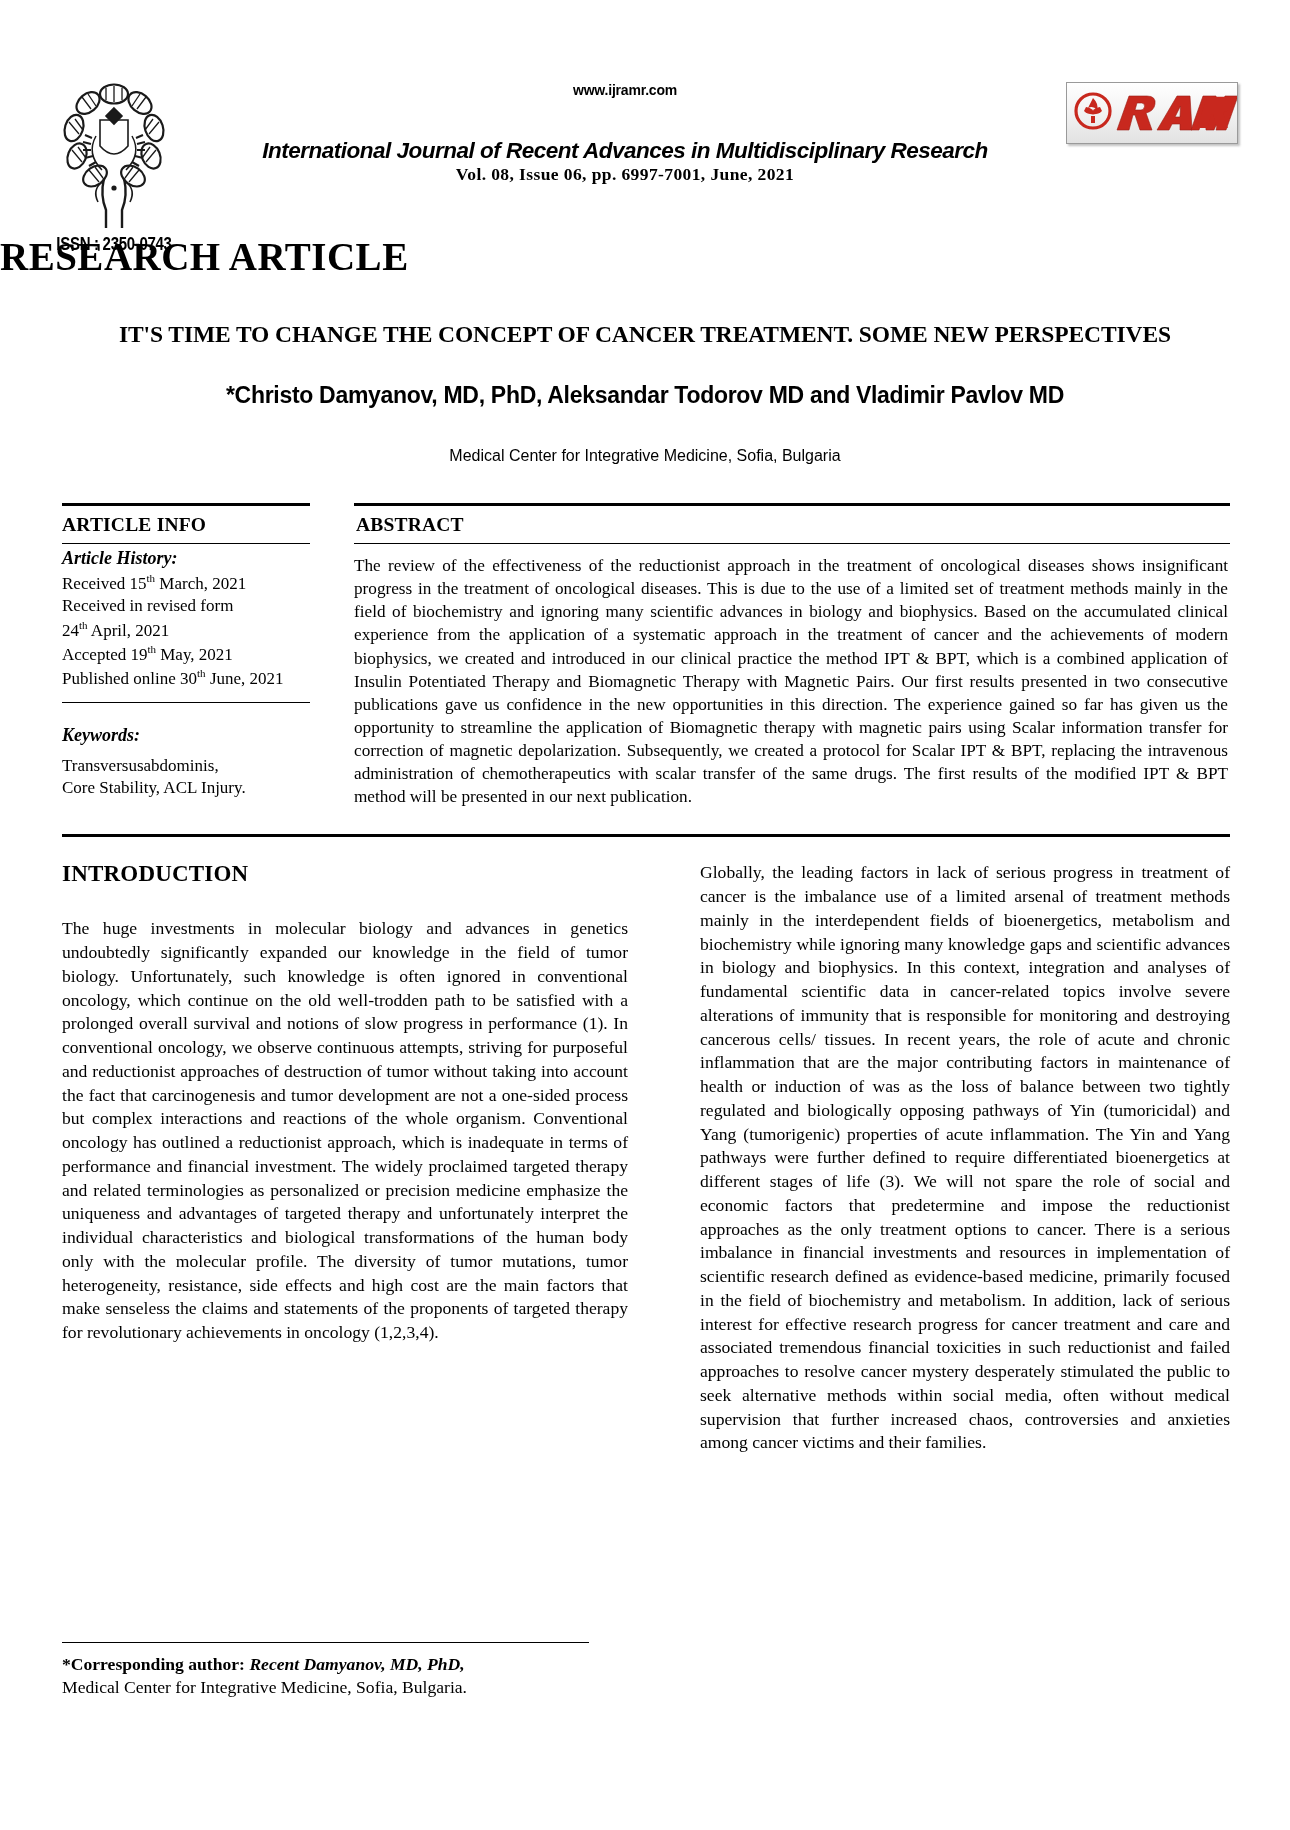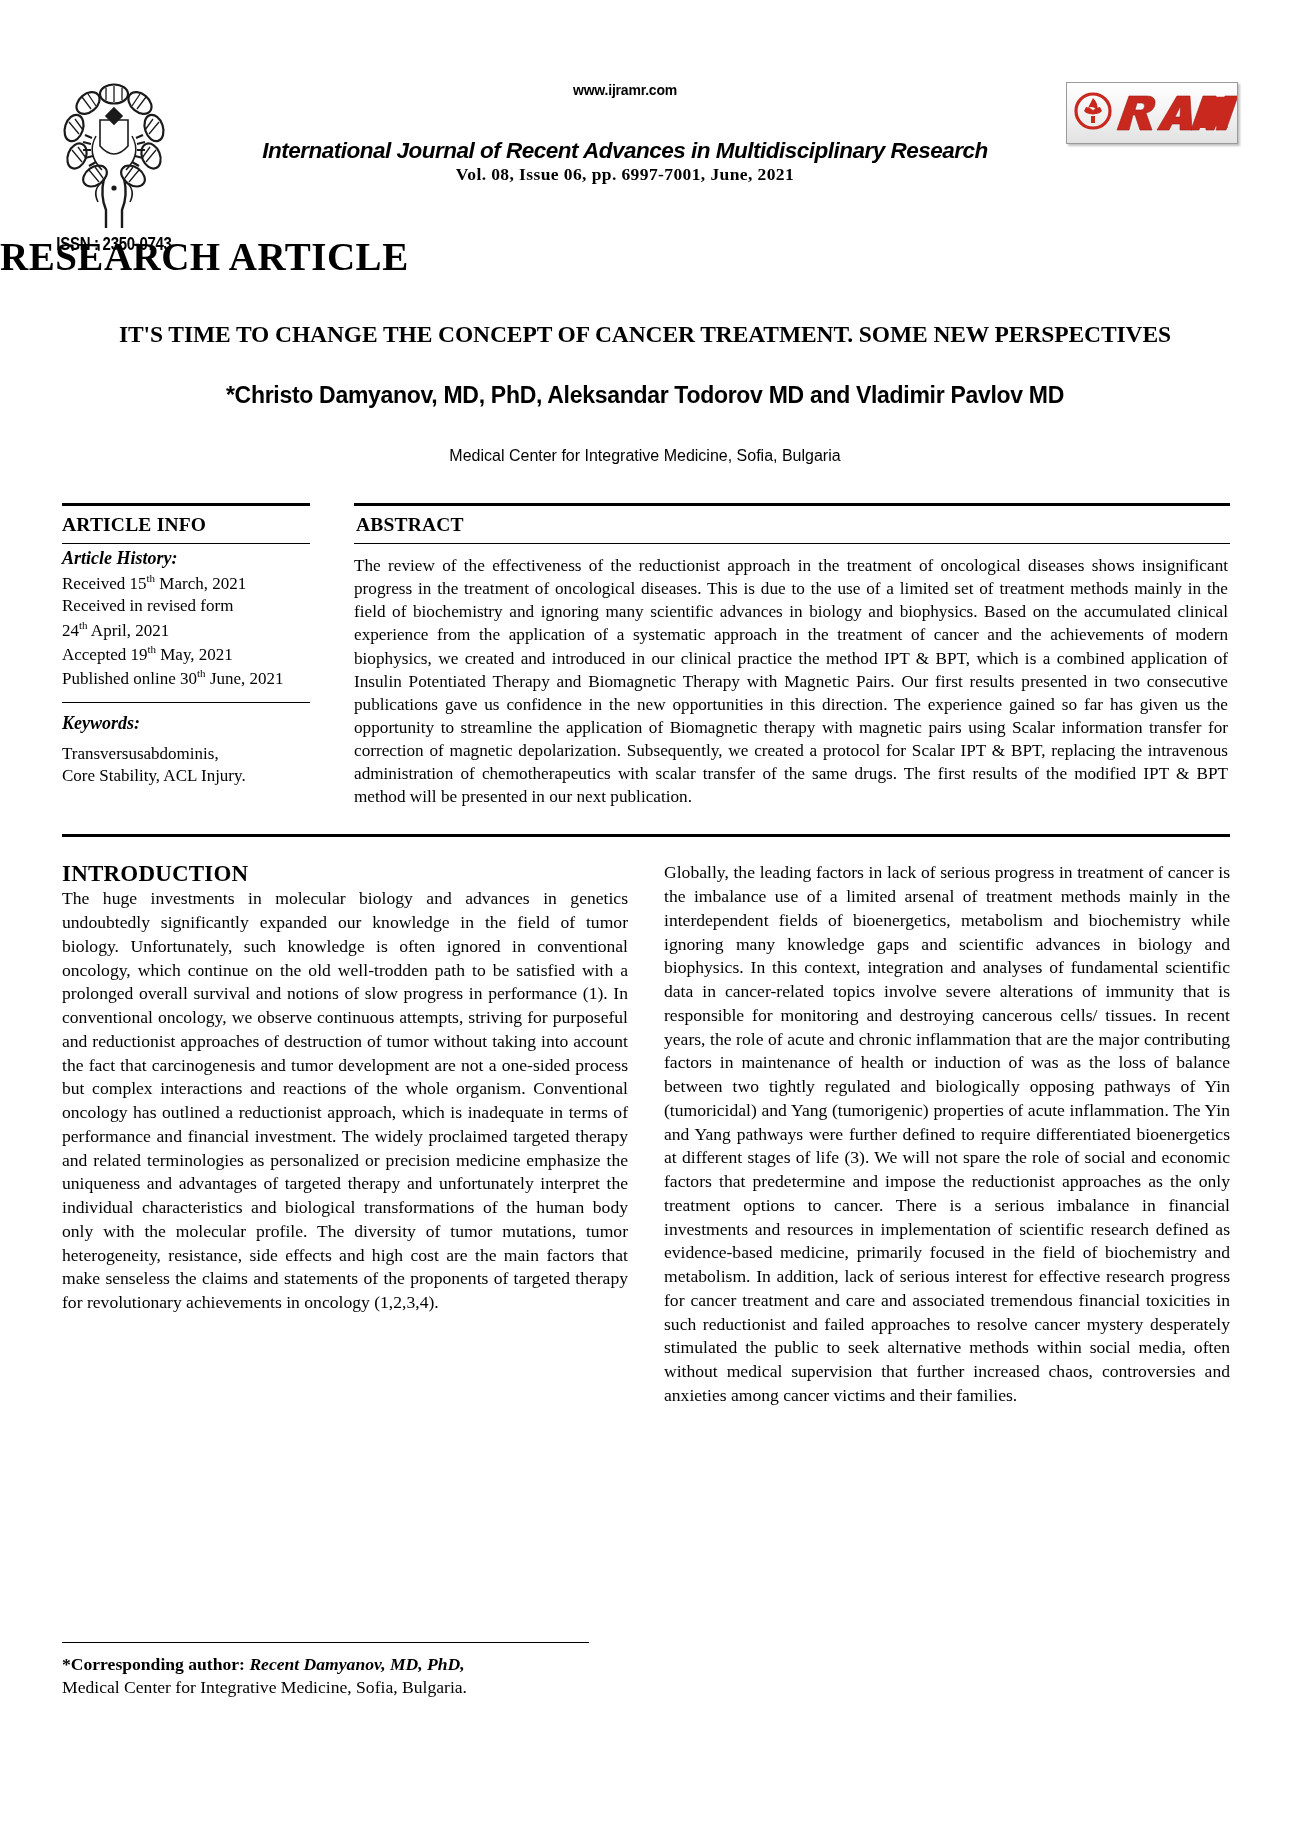--- a/index.html
+++ b/index.html
@@ -153,21 +153,21 @@
   .hist-lines {
     font-size: 17px;
     line-height: 1.32;
     margin-top: 2px;
   }
   .hist-lines sup { font-size: 11px; vertical-align: super; }
   .kw-title {
     font-style: italic;
     font-weight: bold;
     font-size: 18px;
-    margin-top: 10px;
+    margin-top: 22px;
   }
   .kw-body {
     font-size: 17px;
     line-height: 1.32;
     margin-top: 9px;
   }
   .abstract-body {
     font-size: 17.2px;
     line-height: 1.345;
     text-align: justify;
@@ -186,29 +186,30 @@
     gap: 36px;
   }
   .col {
     flex: 1 1 0;
     min-width: 0;
   }
   .intro-head {
     font-size: 23px;
     font-weight: bold;
     letter-spacing: 0.2px;
+    margin-bottom: 30px;
   }
   .para {
     font-size: 17.6px;
     line-height: 1.35;
     text-align: justify;
     margin: 0 0 12px 0;
     hyphens: none;
   }
-  .col-right .para:first-child { margin-top: 0; }
+  .col-right .para:first-child { margin-top: 0; margin-left: 36px; }
 
   
   .corr-wrap {
     position: absolute;
     left: 62px;
     width: 527px;
     bottom: 132px;
   }
   .corr-rule { border-top: 1.3px solid #000; margin-bottom: 11px; }
   .corr-line1 { font-size: 17.6px; font-weight: bold; }

